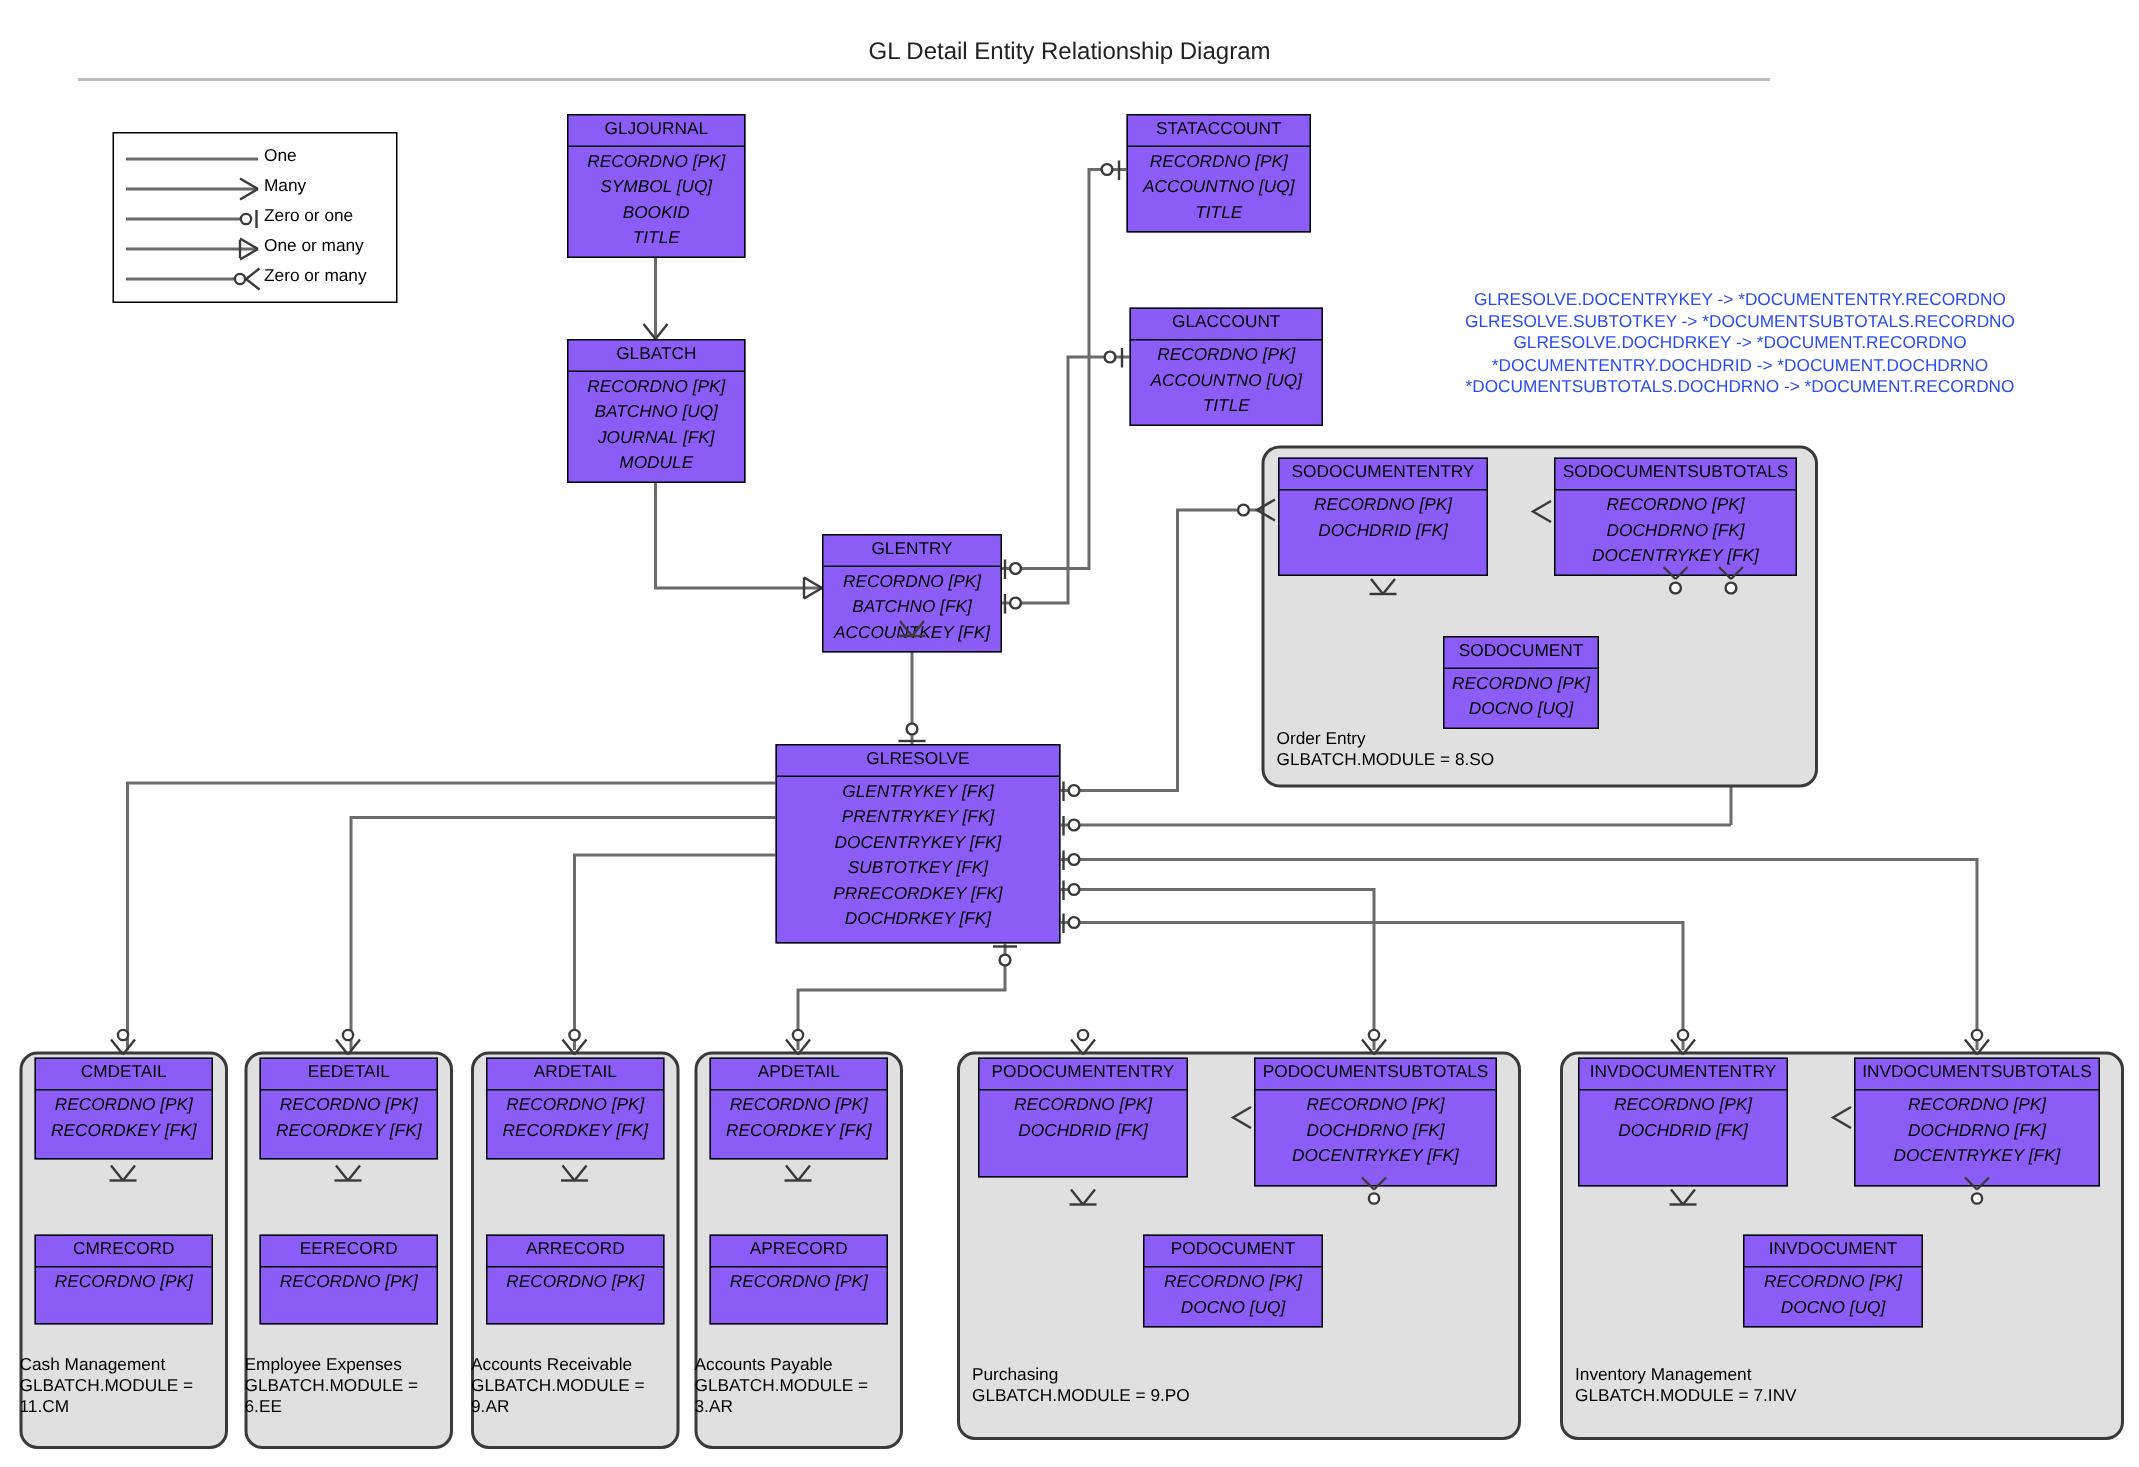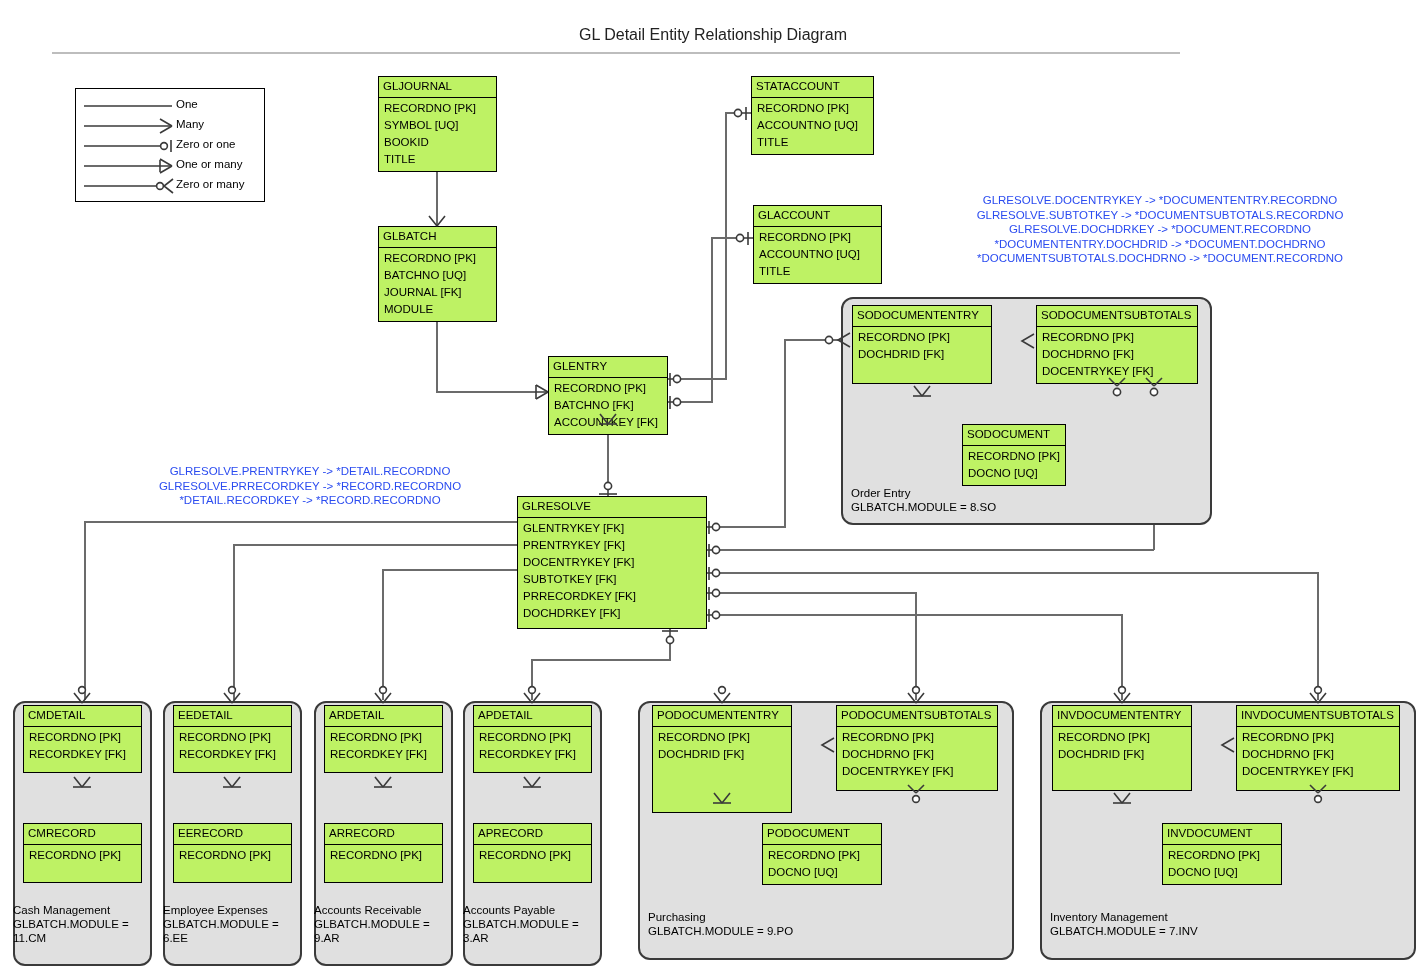--- a/index.html
+++ b/index.html
@@ -71,32 +71,34 @@
     text-align: left;
     font-size: 11.5px;
     line-height: 14px;
     color: #000;
     white-space: pre-line;
   }
   
   .entity {
     position: absolute;
     border: 1px solid #000;
-    background: #bef264;
+    background: #8b5cf6;
     box-sizing: border-box;
+    text-align: center;
   }
   .entity-name {
     font-size: 11.5px;
     line-height: 17px;
     border-bottom: 1px solid #000;
     padding: 1px 4px 2px 4px;
     white-space: nowrap;
   }
   .entity-fields {
     padding: 2px 5px 3px 5px;
+    font-style: italic;
   }
   .entity-field {
     font-size: 11.5px;
     line-height: 17px;
     white-space: nowrap;
   }
   
   .annotation {
     position: absolute;
     color: #2b4cf0;
@@ -375,21 +377,21 @@
   <div class="entity" style="left:473px; top:823px; width:119px; height:60px;">
     <div class="entity-name">APRECORD</div>
     <div class="entity-fields">
       <div class="entity-field">RECORDNO [PK]</div>
     </div>
   </div>
   <div class="group-caption" style="left:463px; top:903px; width:139px;">Accounts Payable
 GLBATCH.MODULE =
 3.AR</div>
 
-  <div class="entity" style="left:652px; top:705px; width:140px; height:108px;">
+  <div class="entity" style="left:652px; top:705px; width:140px; height:80px;">
     <div class="entity-name">PODOCUMENTENTRY</div>
     <div class="entity-fields">
       <div class="entity-field">RECORDNO [PK]</div>
       <div class="entity-field">DOCHDRID [FK]</div>
     </div>
   </div>
   <div class="entity" style="left:836px; top:705px; width:162px; height:86px;">
     <div class="entity-name">PODOCUMENTSUBTOTALS</div>
     <div class="entity-fields">
       <div class="entity-field">RECORDNO [PK]</div>
@@ -430,23 +432,20 @@
     </div>
   </div>
   <div class="group-caption" style="left:1050px; top:910px; width:356px;">Inventory Management
 GLBATCH.MODULE = 7.INV</div>
 
   <div class="annotation" style="left:945px; top:193px; width:430px;">GLRESOLVE.DOCENTRYKEY -&gt; *DOCUMENTENTRY.RECORDNO
 GLRESOLVE.SUBTOTKEY -&gt; *DOCUMENTSUBTOTALS.RECORDNO
 GLRESOLVE.DOCHDRKEY -&gt; *DOCUMENT.RECORDNO
 *DOCUMENTENTRY.DOCHDRID -&gt; *DOCUMENT.DOCHDRNO
 *DOCUMENTSUBTOTALS.DOCHDRNO -&gt; *DOCUMENT.RECORDNO</div>
-  <div class="annotation" style="left:142px; top:464px; width:336px;">GLRESOLVE.PRENTRYKEY -&gt; *DETAIL.RECORDNO
-GLRESOLVE.PRRECORDKEY -&gt; *RECORD.RECORDNO
-*DETAIL.RECORDKEY -&gt; *RECORD.RECORDNO</div>
 
   <svg id="wires-front">
 
     <g>
       <path class="sym" d="M437 226 L429 216 M437 226 L445 216"></path>
     </g>
 
     <g>
       <path class="sym" d="M548 392 L536 385 M548 392 L536 399"></path>
       <line class="sym" x1="536" y1="385" x2="536" y2="399"></line>

